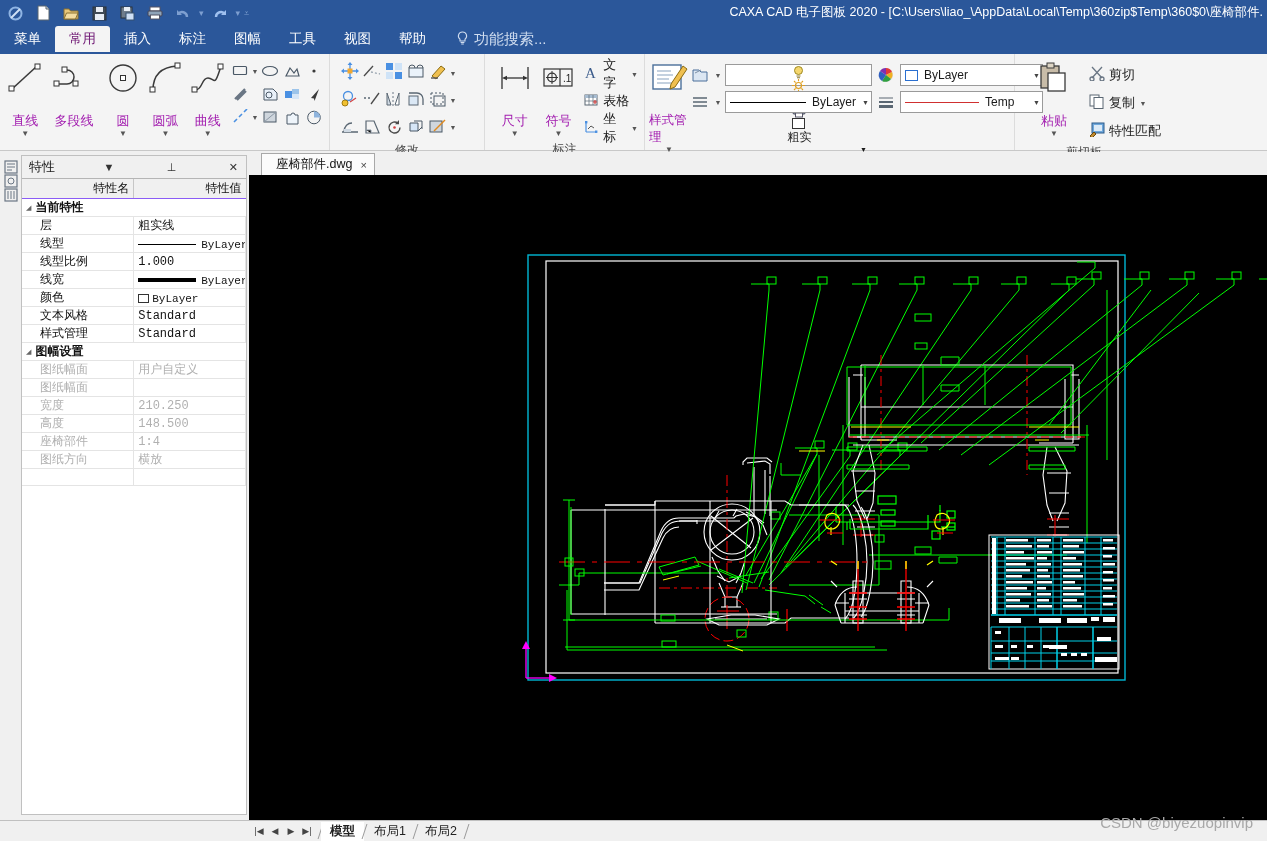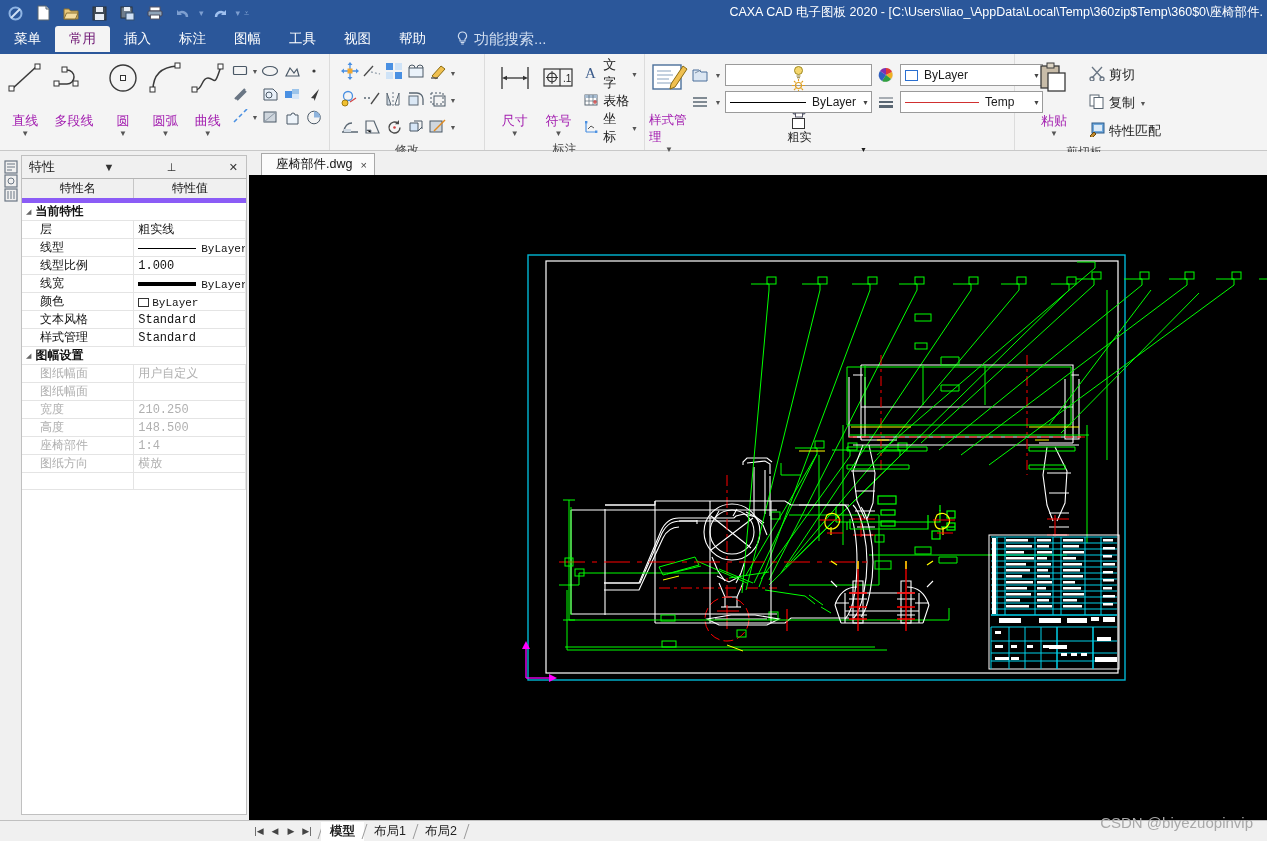--- a/index.html
+++ b/index.html
@@ -119,23 +119,23 @@
     display: flex; align-items: center; padding: 0 3px 0 5px; font-size: 12.5px; color: #111;
   }
   .pt-combo .cb-car { margin-left: auto; font-size: 7px; color: #444; }
   .pt-btn { width: 22px; height: 22px; border: 1px solid #9a9a9a; background: #f7f7f7;
             display: flex; align-items: center; justify-content: center; }
   .pt-btn.sel { background: #cce0f5; border-color: #5b8fd0; }
 
   .grid-wrap { flex: 1; background: #fff; border-top: 1px solid #b5b5b5; overflow: hidden; }
   table.props { width: 100%; border-collapse: collapse; table-layout: fixed; }
   table.props th {
-    font-weight: normal; font-size: 12px; color: #111; text-align: center;
+    font-weight: normal; font-size: 12px; color: #111; text-align: right;
     padding: 1px 4px; background: #f0f0f0; border-right: 1px solid #c6c6c6;
-    border-bottom: 5px solid #8b5cf6; height: 17px;
+    border-bottom: 1px solid #8b5cf6; height: 17px;
   }
   table.props td {
     font-size: 12px; color: #111; padding: 0 4px; height: 16px;
     border-bottom: 1px solid #e4e4e4; border-right: 1px solid #e4e4e4;
     white-space: nowrap; overflow: hidden;
   }
   td.k { width: 112px; }
   tr.grp td { font-weight: bold; background: #fff; border-right: none; }
   tr.dim td { color: #b0b0b0; }
   .tri { display: inline-block; font-size: 7px; color: #666; padding-right: 4px;

